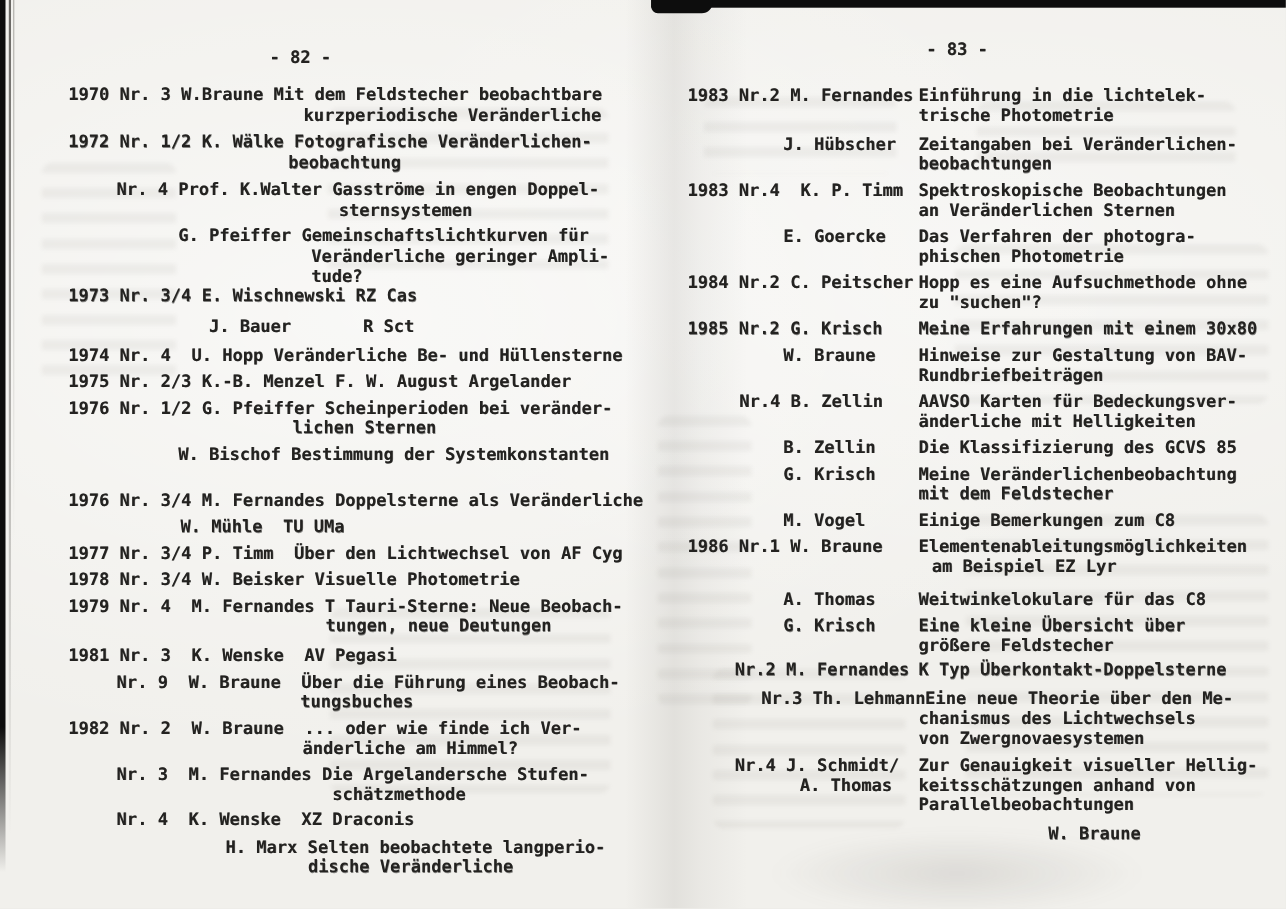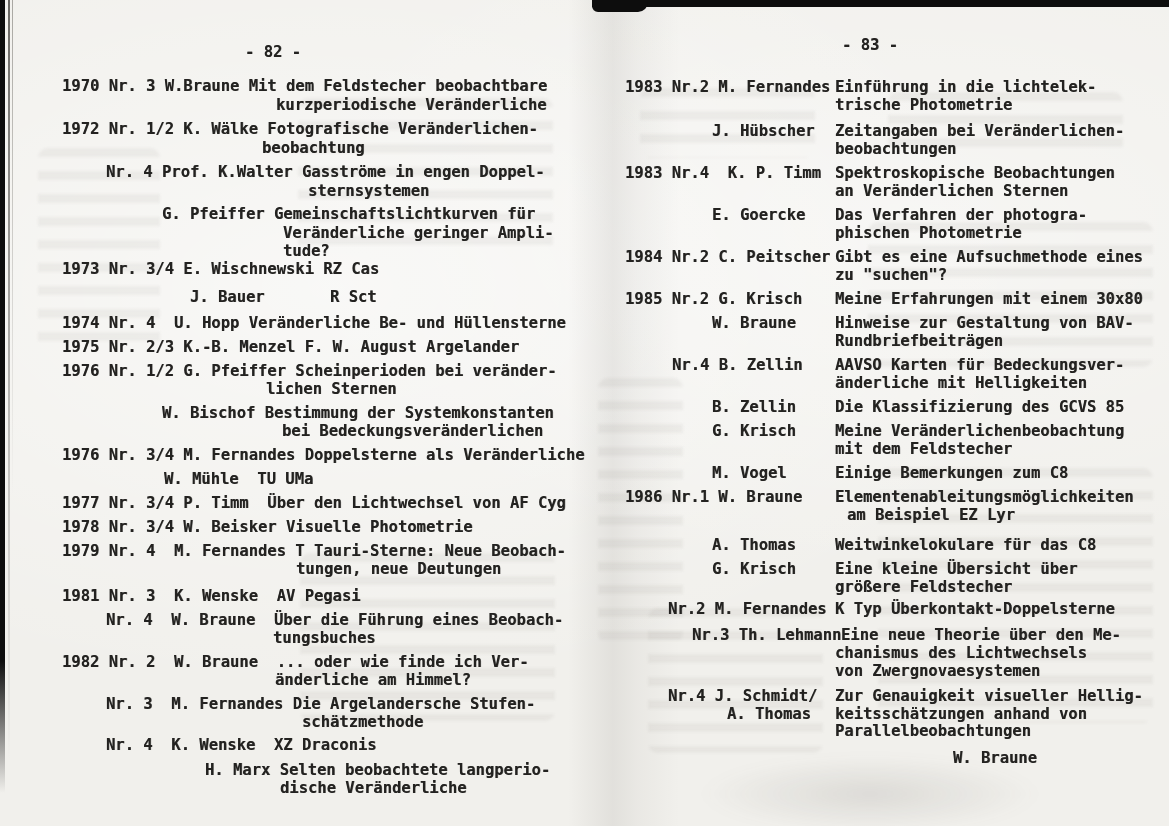--- a/index.html
+++ b/index.html
@@ -104,29 +104,28 @@
       <div class="line" style="left: 162px; top: 206px;">G. Pfeiffer Gemeinschaftslichtkurven für</div>
       <div class="line" style="left: 283px; top: 225px;">Veränderliche geringer Ampli-</div>
       <div class="line" style="left: 283px; top: 243px;">tude?</div>
       <div class="line" style="left: 62px; top: 261px;">1973 Nr. 3/4 E. Wischnewski RZ Cas</div>
       <div class="line" style="left: 190px; top: 289px;">J. Bauer       R Sct</div>
       <div class="line" style="left: 62px; top: 315px;">1974 Nr. 4  U. Hopp Veränderliche Be- und Hüllensterne</div>
       <div class="line" style="left: 62px; top: 339px;">1975 Nr. 2/3 K.-B. Menzel F. W. August Argelander</div>
       <div class="line" style="left: 62px; top: 363px;">1976 Nr. 1/2 G. Pfeiffer Scheinperioden bei veränder-</div>
       <div class="line" style="left: 266px; top: 381px;">lichen Sternen</div>
       <div class="line" style="left: 162px; top: 405px;">W. Bischof Bestimmung der Systemkonstanten</div>
-      <div class="line" style="left: 282px; top: 423px;">bei Bedeckungsveränderlichen</div>
       <div class="line" style="left: 62px; top: 447px;">1976 Nr. 3/4 M. Fernandes Doppelsterne als Veränderliche</div>
       <div class="line" style="left: 164px; top: 471px;">W. Mühle  TU UMa</div>
       <div class="line" style="left: 62px; top: 495px;">1977 Nr. 3/4 P. Timm  Über den Lichtwechsel von AF Cyg</div>
       <div class="line" style="left: 62px; top: 519px;">1978 Nr. 3/4 W. Beisker Visuelle Photometrie</div>
       <div class="line" style="left: 62px; top: 543px;">1979 Nr. 4  M. Fernandes T Tauri-Sterne: Neue Beobach-</div>
       <div class="line" style="left: 296px; top: 561px;">tungen, neue Deutungen</div>
       <div class="line" style="left: 62px; top: 588px;">1981 Nr. 3  K. Wenske  AV Pegasi</div>
-      <div class="line" style="left: 106px; top: 612px;">Nr. 4  W. Braune  Über die Führung eines Beobach-</div>
+      <div class="line" style="left: 106px; top: 612px;">Nr. 9  W. Braune  Über die Führung eines Beobach-</div>
       <div class="line" style="left: 273px; top: 630px;">tungsbuches</div>
       <div class="line" style="left: 62px; top: 654px;">1982 Nr. 2  W. Braune  ... oder wie finde ich Ver-</div>
       <div class="line" style="left: 275px; top: 672px;">änderliche am Himmel?</div>
       <div class="line" style="left: 106px; top: 696px;">Nr. 3  M. Fernandes Die Argelandersche Stufen-</div>
       <div class="line" style="left: 302px; top: 714px;">schätzmethode</div>
       <div class="line" style="left: 106px; top: 737px;">Nr. 4  K. Wenske  XZ Draconis</div>
       <div class="line" style="left: 205px; top: 762px;">H. Marx Selten beobachtete langperio-</div>
       <div class="line" style="left: 280px; top: 780px;">dische Veränderliche</div>
     </div>
   <div class="page-layer">
@@ -137,21 +136,21 @@
       <div class="line" style="left: 712px; top: 123px;">J. Hübscher</div>
       <div class="line" style="left: 835px; top: 123px;">Zeitangaben bei Veränderlichen-</div>
       <div class="line" style="left: 835px; top: 141px;">beobachtungen</div>
       <div class="line" style="left: 625px; top: 165px;">1983 Nr.4  K. P. Timm</div>
       <div class="line" style="left: 835px; top: 183px;">an Veränderlichen Sternen</div>
       <div class="line" style="left: 835px; top: 165px;">Spektroskopische Beobachtungen</div>
       <div class="line" style="left: 712px; top: 207px;">E. Goercke</div>
       <div class="line" style="left: 835px; top: 207px;">Das Verfahren der photogra-</div>
       <div class="line" style="left: 835px; top: 225px;">phischen Photometrie</div>
       <div class="line" style="left: 625px; top: 249px;">1984 Nr.2 C. Peitscher</div>
-      <div class="line" style="left: 835px; top: 249px;">Gibt es eine Aufsuchmethode eines</div>
+      <div class="line" style="left: 835px; top: 249px;">Hopp es eine Aufsuchmethode ohne</div>
       <div class="line" style="left: 835px; top: 267px;">zu "suchen"?</div>
       <div class="line" style="left: 625px; top: 291px;">1985 Nr.2 G. Krisch</div>
       <div class="line" style="left: 835px; top: 291px;">Meine Erfahrungen mit einem 30x80</div>
       <div class="line" style="left: 712px; top: 315px;">W. Braune</div>
       <div class="line" style="left: 835px; top: 315px;">Hinweise zur Gestaltung von BAV-</div>
       <div class="line" style="left: 835px; top: 333px;">Rundbriefbeiträgen</div>
       <div class="line" style="left: 672px; top: 357px;">Nr.4 B. Zellin</div>
       <div class="line" style="left: 835px; top: 357px;">AAVSO Karten für Bedeckungsver-</div>
       <div class="line" style="left: 835px; top: 375px;">änderliche mit Helligkeiten</div>
       <div class="line" style="left: 712px; top: 399px;">B. Zellin</div>

